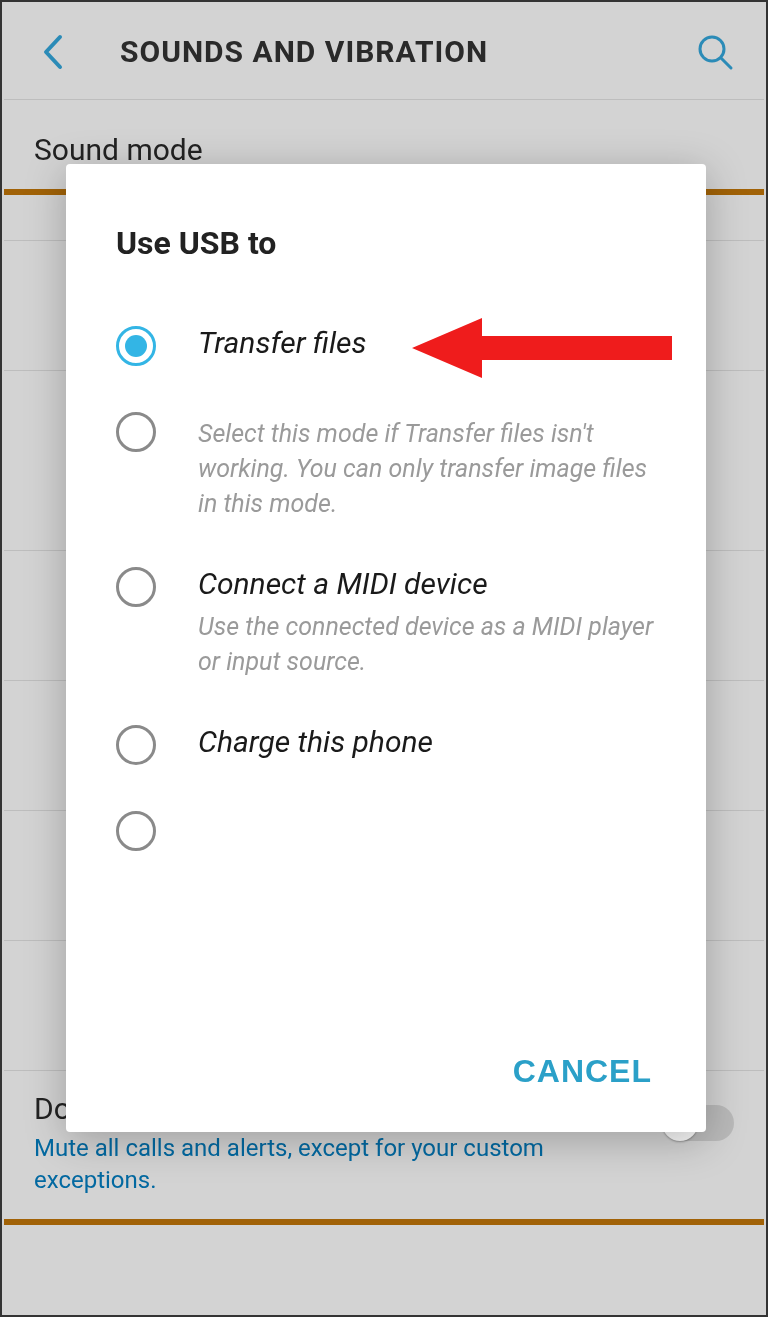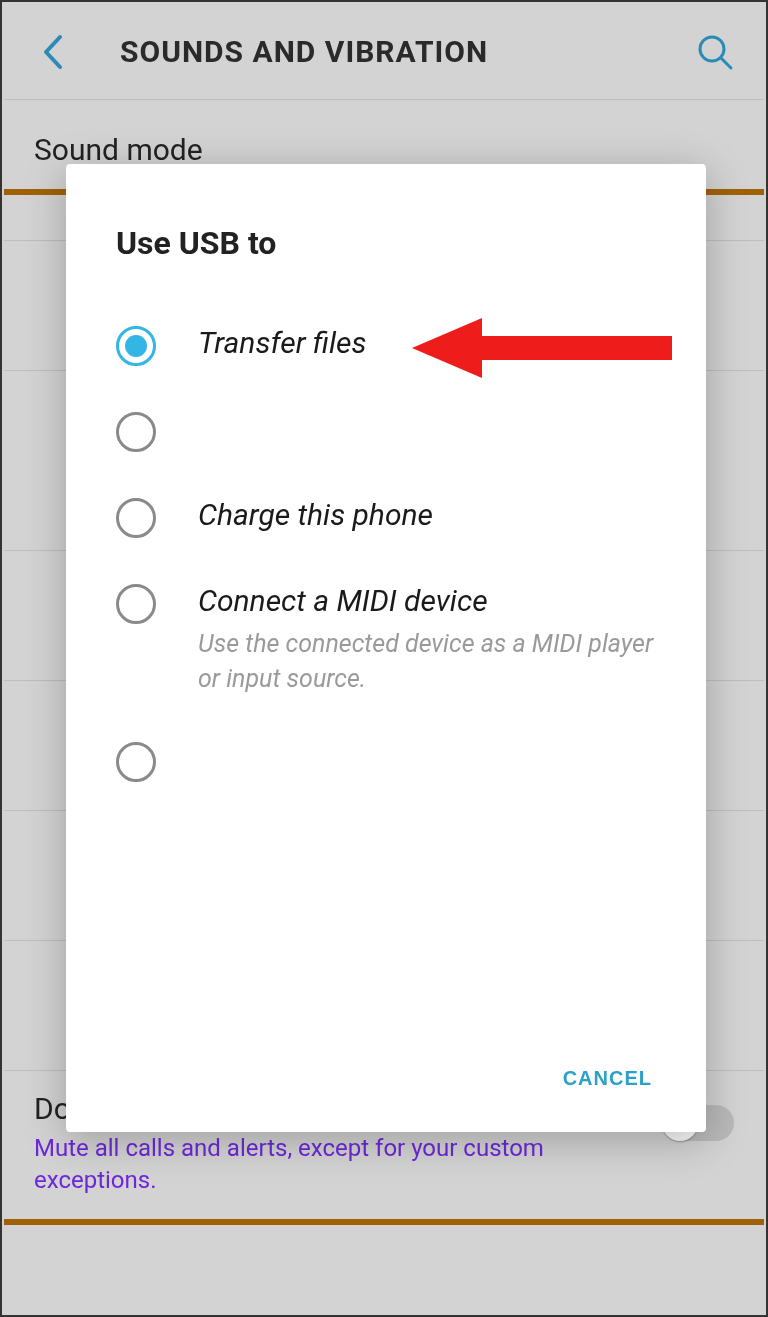--- a/index.html
+++ b/index.html
@@ -22,21 +22,21 @@
   .bg-title {
     font-size: 30px; font-weight: 700; letter-spacing: 1px; color: #2a2a2a; flex: 1;
   }
   .bg-search {
     width: 42px; height: 42px; display: flex; align-items: center; justify-content: center; color: #2b8bb7;
   }
   .bg-row {
     padding: 20px 30px 22px; border-bottom: 6px solid #a16207;
   }
   .bg-row .lbl { font-size: 30px; color: #222; }
-  .bg-row .sub { font-size: 24px; color: #6d28d9; margin-top: 6px; line-height: 1.35; }
+  .bg-row .sub { font-size: 24px; color: #0369a1; margin-top: 6px; line-height: 1.35; }
   .bg-spacer { height: 46px; border-bottom: 1px solid #bdbdbd; }
   .bg-row.first { padding-top: 32px; }
   .bg-row.toggle { display: flex; align-items: flex-start; }
   .bg-row.toggle .txt { flex: 1; }
   .toggle-track {
     width: 72px; height: 36px; border-radius: 18px; background: #b9b9b9; position: relative; margin-top: 14px;
   }
   .toggle-knob {
     width: 36px; height: 36px; border-radius: 50%; background: #fafafa; position: absolute; left: 0; top: 0;
     box-shadow: 0 1px 2px rgba(0,0,0,0.3);
@@ -63,21 +63,21 @@
   .radio.selected::after {
     content: ""; position: absolute; inset: 6px; border-radius: 50%; background: #33b5e5;
   }
   .opt-text { flex: 1; }
   .opt-label { font-size: 30px; color: #1a1a1a; line-height: 1.25; }
   .opt-desc { font-size: 25px; color: #9a9a9a; margin-top: 6px; line-height: 1.4; }
   .dialog-actions {
     margin-top: auto; display: flex; justify-content: flex-end; padding-top: 20px;
   }
   .cancel-btn {
-    font-size: 20px; font-weight: 700; letter-spacing: 1px; color: #2ba0c8;
+    font-size: 32px; font-weight: 700; letter-spacing: 1px; color: #2ba0c8;
     padding: 12px 10px; background: none; border: none; cursor: pointer; text-align: center;
   }
 
   
   .arrow {
     position: absolute; left: 410px; top: 312px; width: 260px; height: 68px;
     pointer-events: none;
   }
 </style>
 </head>
@@ -127,35 +127,36 @@
   <div class="opt">
     <div class="radio selected"></div>
     <div class="opt-text">
       <div class="opt-label">Transfer files</div>
     </div>
   </div>
 
   <div class="opt">
     <div class="radio"></div>
     <div class="opt-text">
-    </div>
-  </div>
-
-  <div class="opt">
-    <div class="radio"></div>
-    <div class="opt-text">
-      <div class="opt-label">Charge this phone</div>
+      <div class="opt-desc">Select this mode if Transfer files isn't working. You can only transfer image files in this mode.</div>
     </div>
   </div>
 
   <div class="opt">
     <div class="radio"></div>
     <div class="opt-text">
       <div class="opt-label">Connect a MIDI device</div>
       <div class="opt-desc">Use the connected device as a MIDI player or input source.</div>
+    </div>
+  </div>
+
+  <div class="opt">
+    <div class="radio"></div>
+    <div class="opt-text">
+      <div class="opt-label">Charge this phone</div>
     </div>
   </div>
 
   <div class="opt">
     <div class="radio"></div>
   </div>
 
   <div class="dialog-actions">
     <button class="cancel-btn">CANCEL</button>
   </div>

